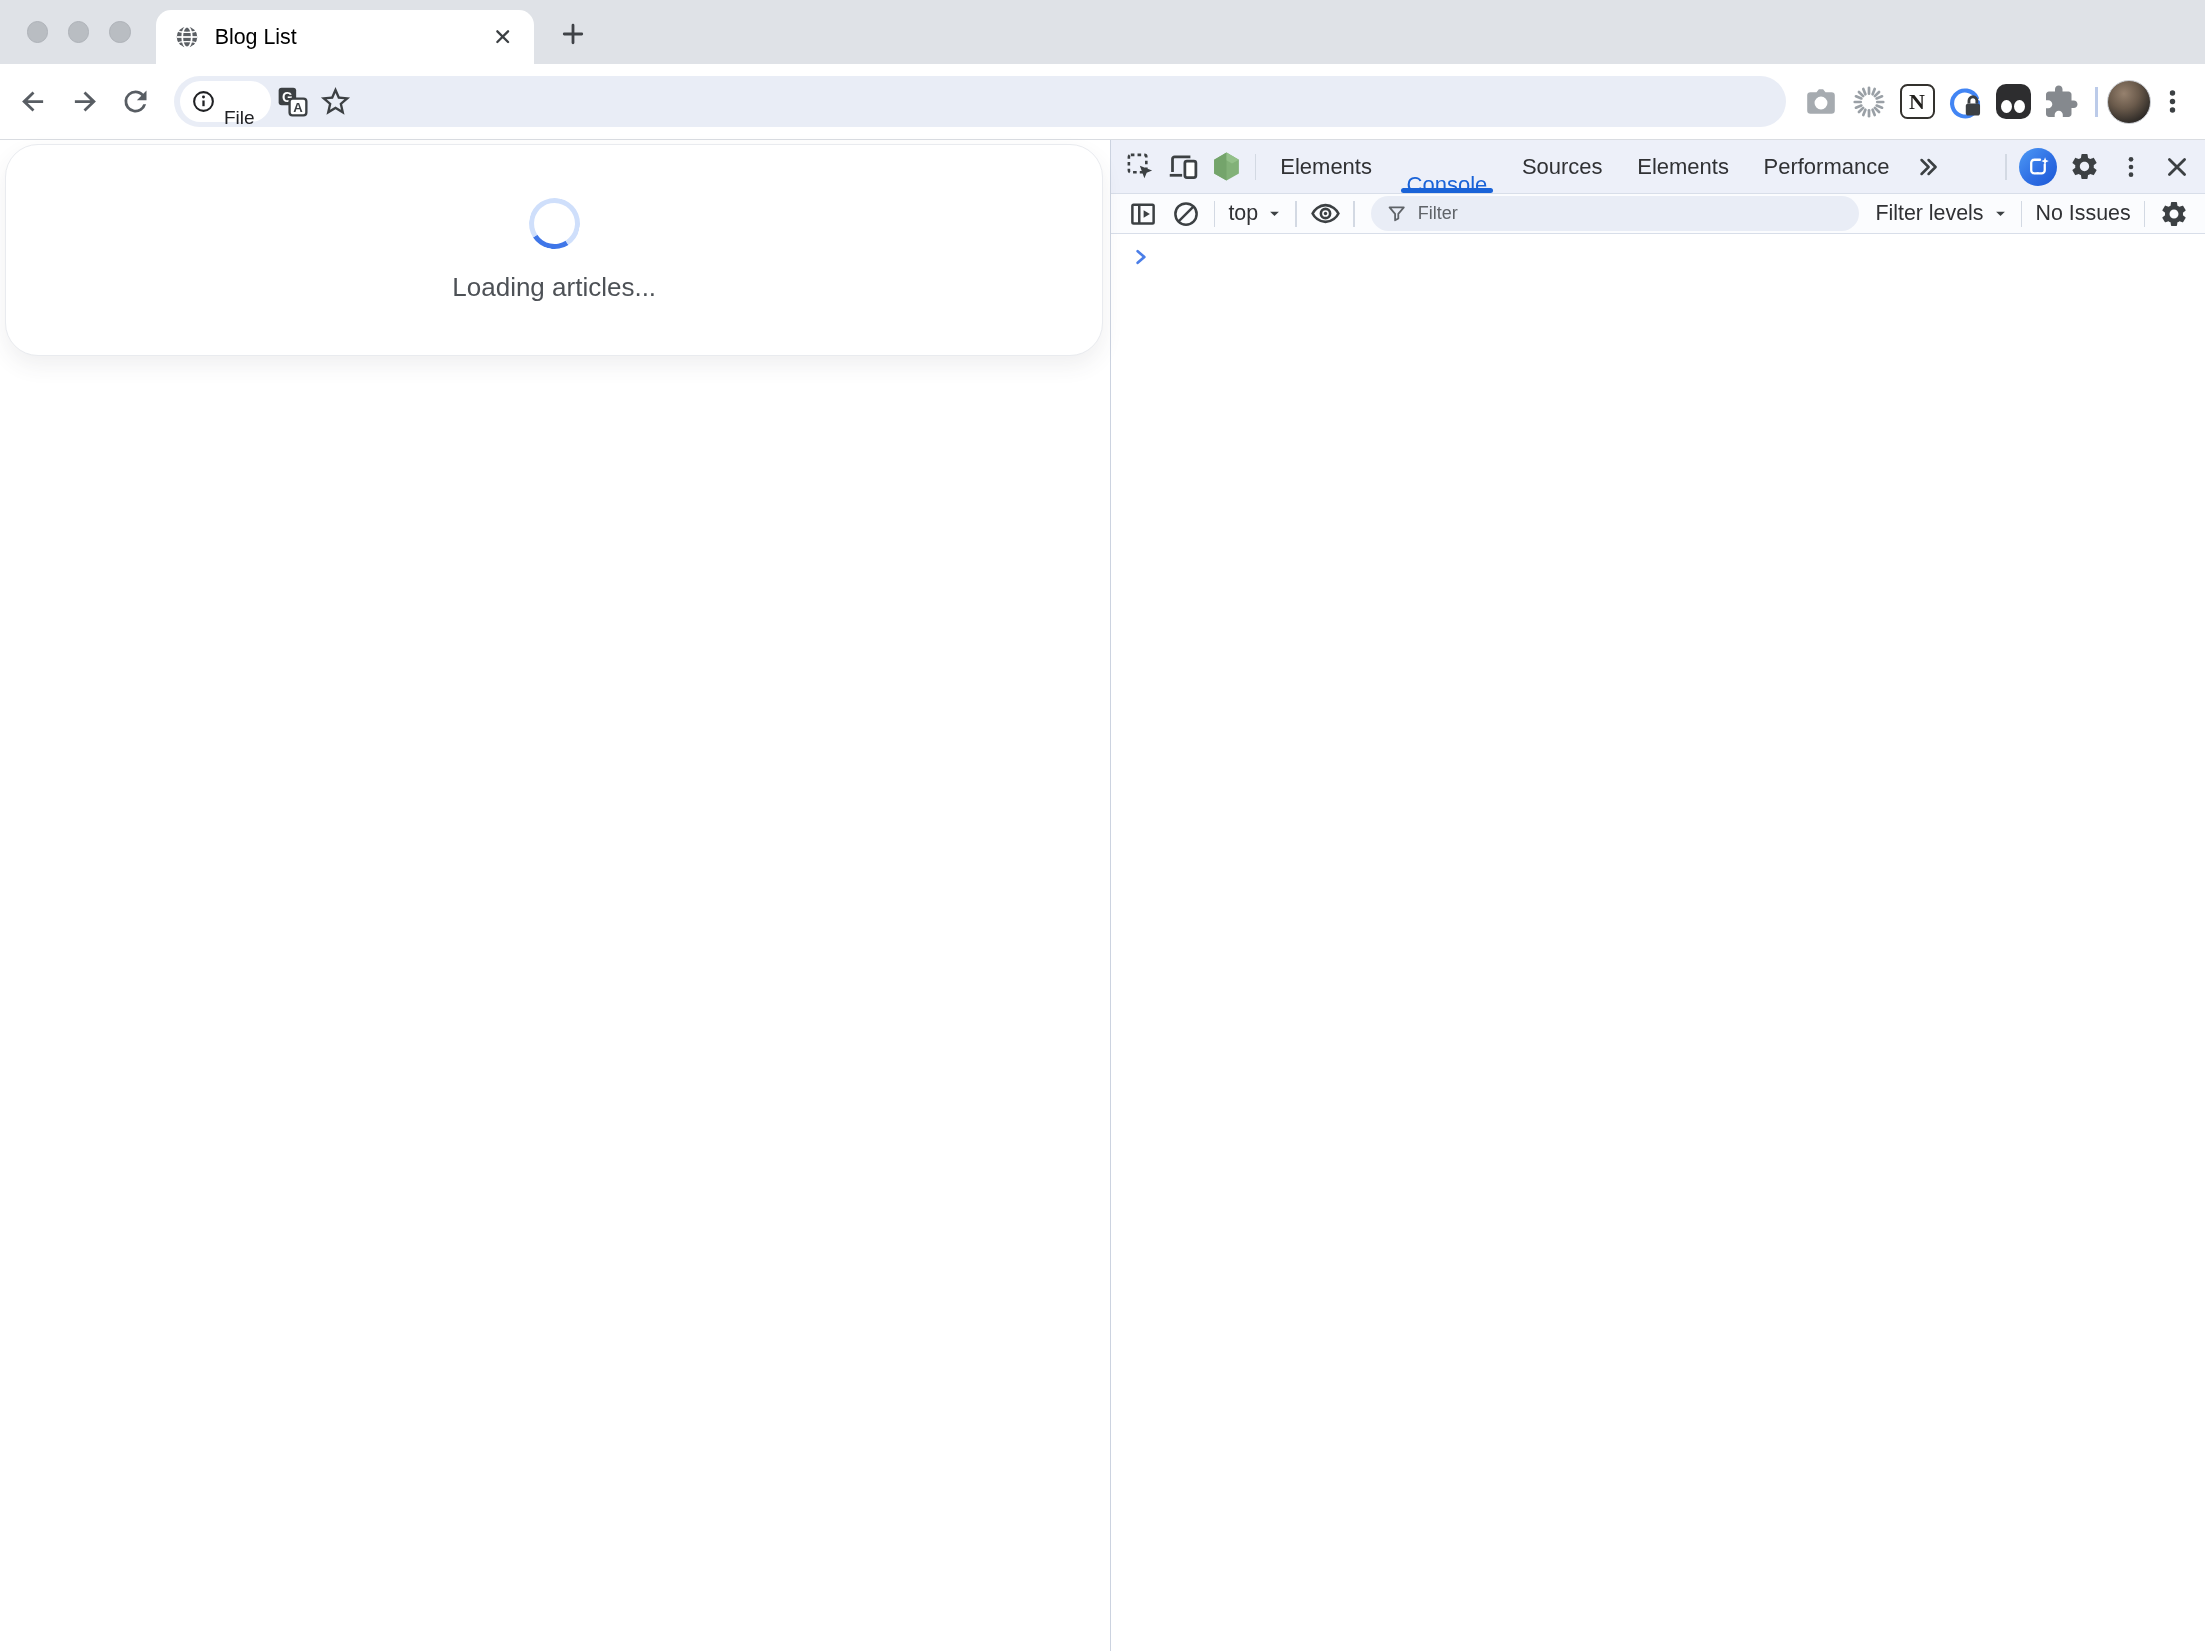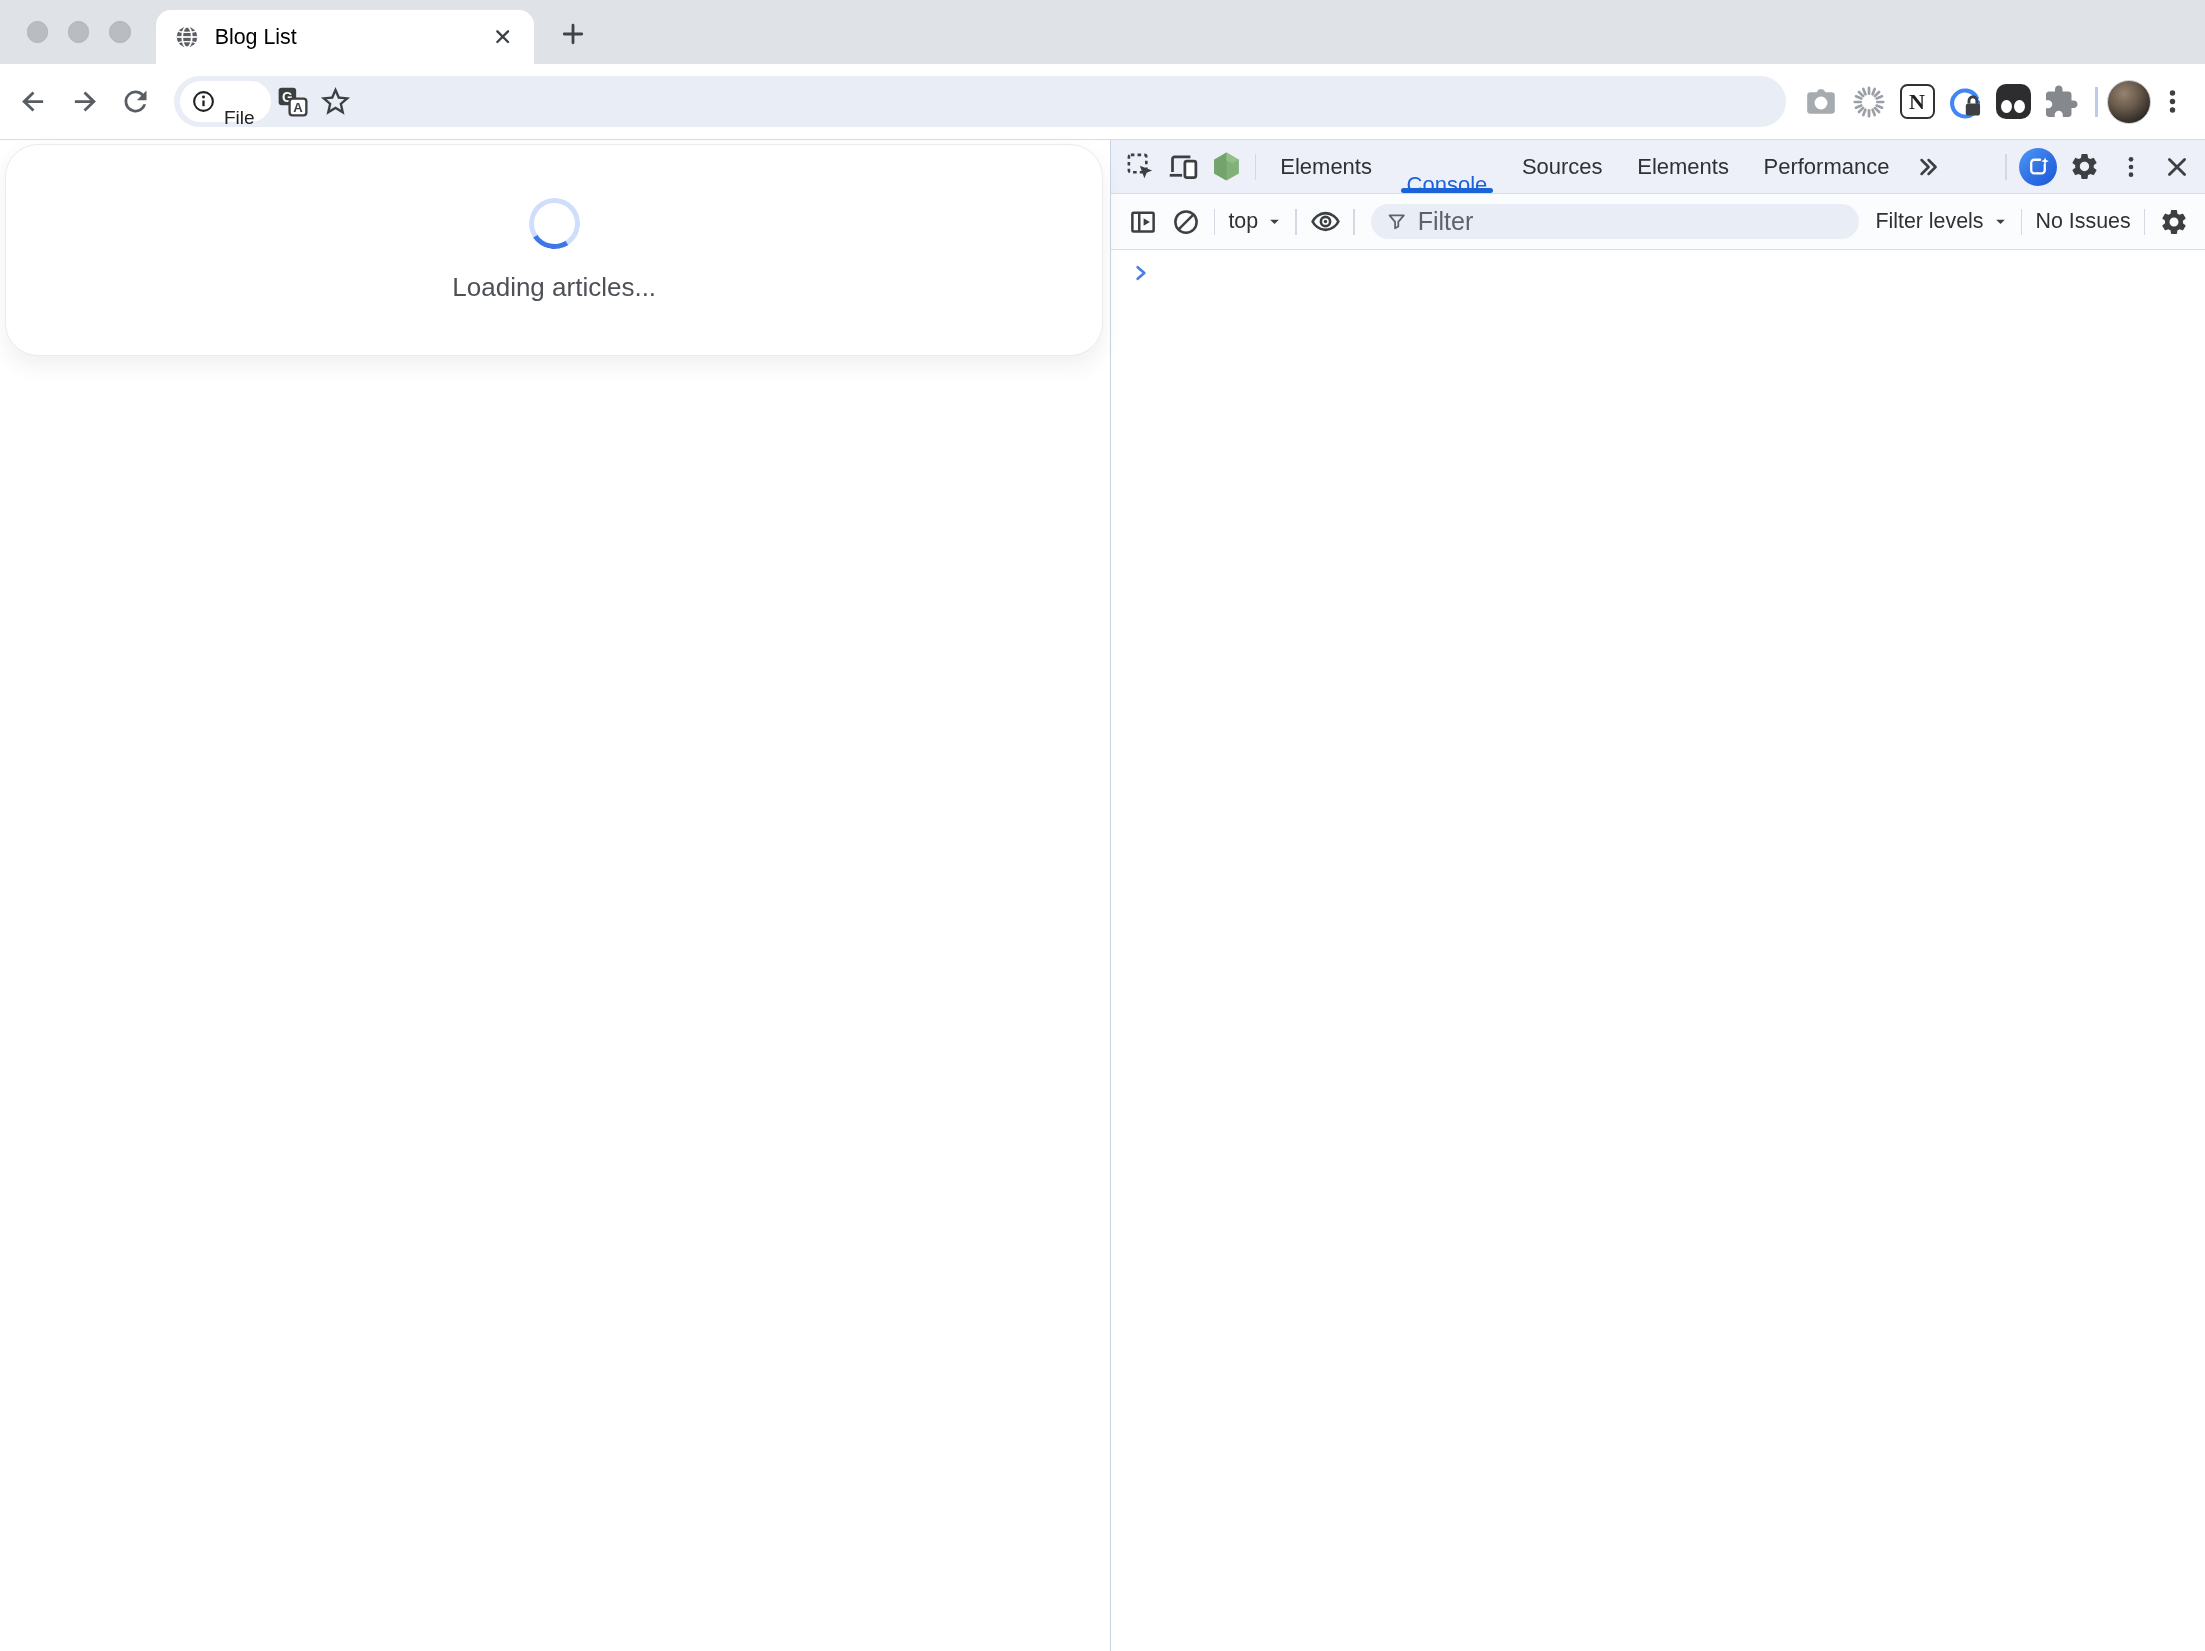--- a/index.html
+++ b/index.html
@@ -56,26 +56,26 @@
   .dt-ibtn { width:43px; display:flex; align-items:center; justify-content:center; flex:none; }
   .vsep { width:1.6px; height:26px; background:#d3d9e3; margin:auto 6.6px; flex:none; }
   .dt-tab { position:relative; display:flex; align-items:center; padding:0 17.3px; font-size:22px; color:#303134; white-space:nowrap; }
   .dt-tab.active { color:#1a63d8;margin-top:36px; }
   .dt-tab.active::after { content:""; position:absolute; left:11.5px; right:11.5px; bottom:0; height:5px;
                           background:#1a63d8; border-radius:5px; }
   .dt-right { margin-left:auto; display:flex; align-items:center; gap:3.3px; }
   .ai-circle { width:38px; height:38px; border-radius:50%; background:linear-gradient(135deg,#4e9af5 0%,#2f6fe4 55%,#1d59d6 100%);
                display:flex; align-items:center; justify-content:center; }
 
-  .dt-toolbar { height:56px; flex:none; background:#fbfcfe; border-bottom:1.6px solid #d8dee9;
+  .dt-toolbar { height:40px; flex:none; background:#fbfcfe; border-bottom:1.6px solid #d8dee9;
                 display:flex; align-items:center; padding:0 10px; }
   .dt-label { font-size:21.4px; color:#303134; display:flex; align-items:center; gap:9px; padding:0 6.6px; white-space:nowrap; }
   .filter-pill { flex:1; height:35px; background:#e9edf6; border-radius:18px; margin:0 10px;
                  display:flex; align-items:center; gap:10px; padding:0 15px; min-width:0; }
-  .filter-pill input { flex:1; border:none; background:transparent; outline:none; font-size:25px; color:#303134; min-width:0; }
+  .filter-pill input { flex:1; border:none; background:transparent; outline:none; font-size:18px; color:#303134; min-width:0; }
   .filter-pill input::placeholder { color:#5f6368; }
 
   .dt-console { flex:1; background:#fff; padding:10.7px 0 0 20px; }
   .prompt { width:25px; height:25px; display:flex; align-items:center; }
 
   svg { display:block; }
 </style>
 </head>
 <body>
 

